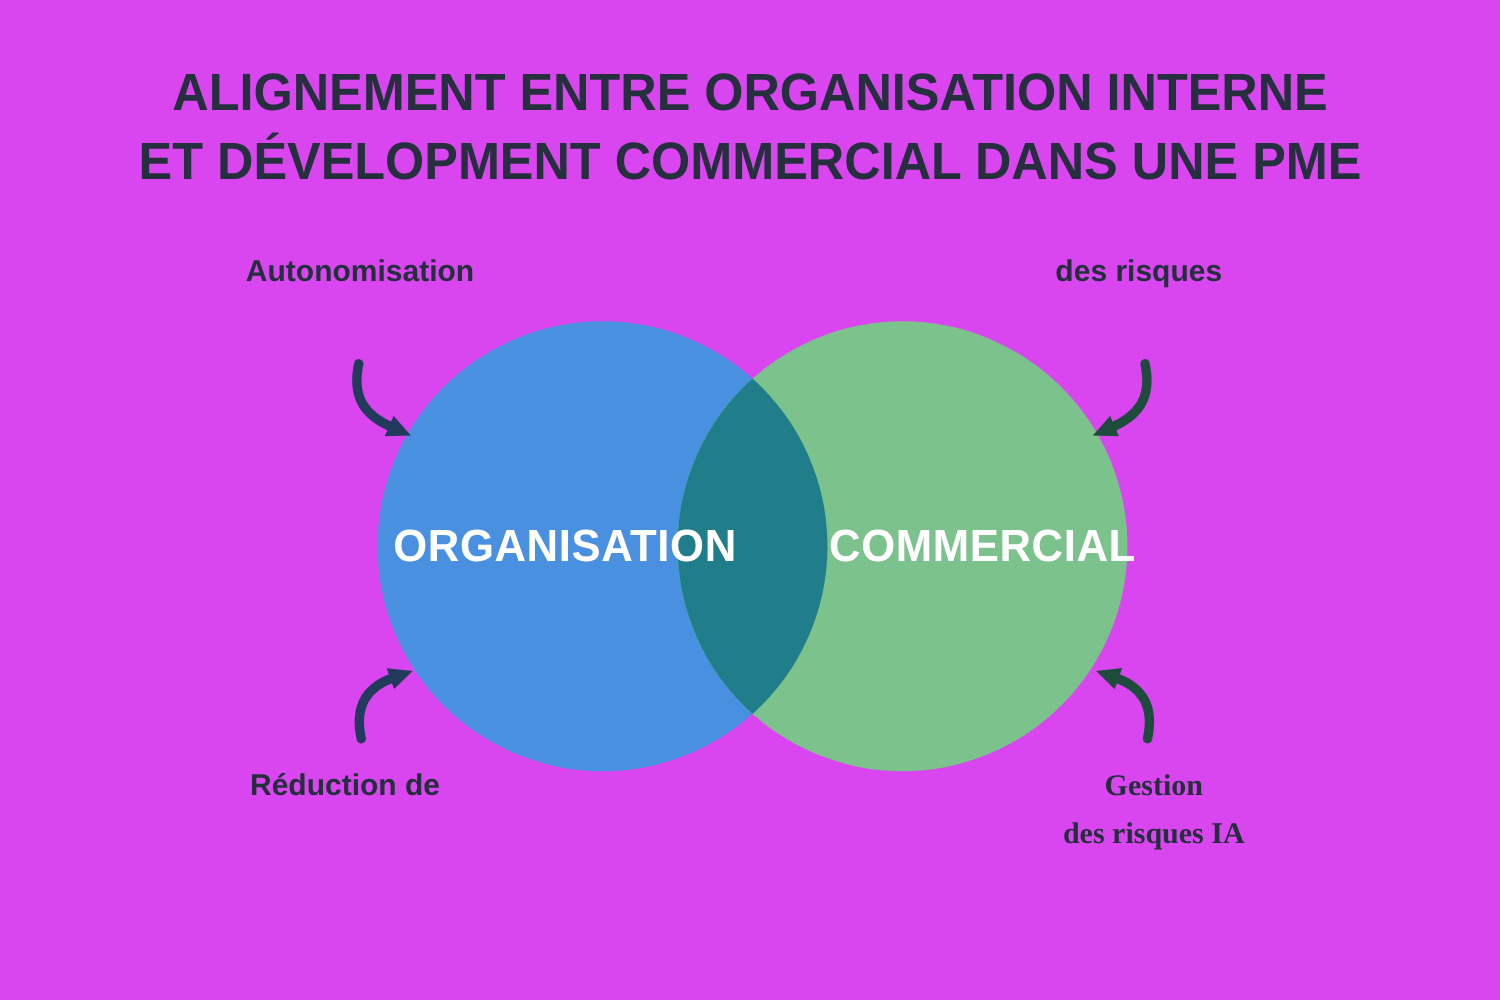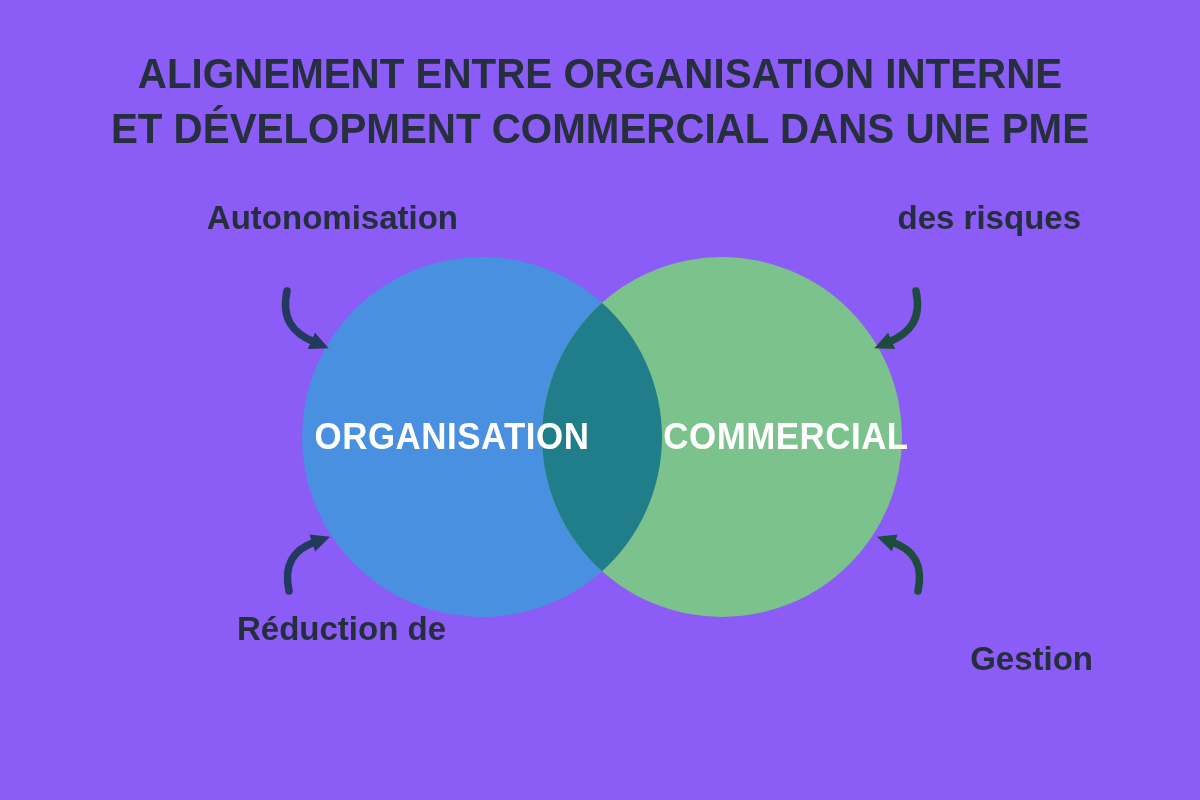--- a/index.html
+++ b/index.html
@@ -5,21 +5,21 @@
   html, body {
     margin: 0;
     padding: 0;
     background: #ffffff;
     font-family: "Liberation Sans", sans-serif;
   }
   .canvas {
     position: relative;
     width: 1200px;
     height: 800px;
-    background: #8b5cf6;
+    background: #d946ef;
     overflow: hidden;
   }
   .title-block {
     position: absolute;
     top: 46px;
     left: 0;
     width: 1200px;
     text-align: center;
     color: #252f3d;
     font-weight: 800;
@@ -44,30 +44,30 @@
     font-size: 36px;
     line-height: 44px;
     letter-spacing: 0.5px;
     transform: scaleX(0.97);
   }
   .circle-label.left  { left: 282px; top: 415px; }
   .circle-label.right { left: 616px; top: 415px; }
   .note {
     position: absolute;
     width: 340px;
-    text-align: right;
+    text-align: center;
     color: #242e3c;
     font-weight: 600;
-    font-size: 33px;
+    font-size: 24px;
     line-height: 40px;
   }
   .note.top-left     { left: 118px; top: 198px; }
   .note.top-right    { left: 741px; top: 198px; }
   .note.bottom-left  { left: 106px; top: 610px; line-height: 38px; }
-  .note.bottom-right { left: 753px; top: 640px; line-height: 38px; }
+  .note.bottom-right { left: 753px; top: 610px; line-height: 38px; font-family: Liberation Serif, serif; }
 </style>
 </head>
 <body>
 
 <div class="canvas">
 
   <div class="title-block">
     <div>ALIGNEMENT ENTRE ORGANISATION INTERNE</div>
     <div>ET DÉVELOPMENT COMMERCIAL DANS UNE PME</div>
   </div>
@@ -103,15 +103,16 @@
   <div class="note top-right">
     <div>des risques</div>
   </div>
 
   <div class="note bottom-left">
     <div>Réduction de</div>
   </div>
 
   <div class="note bottom-right">
     <div>Gestion</div>
+    <div>des risques IA</div>
   </div>
 
 </div>
 
 </body></html>

